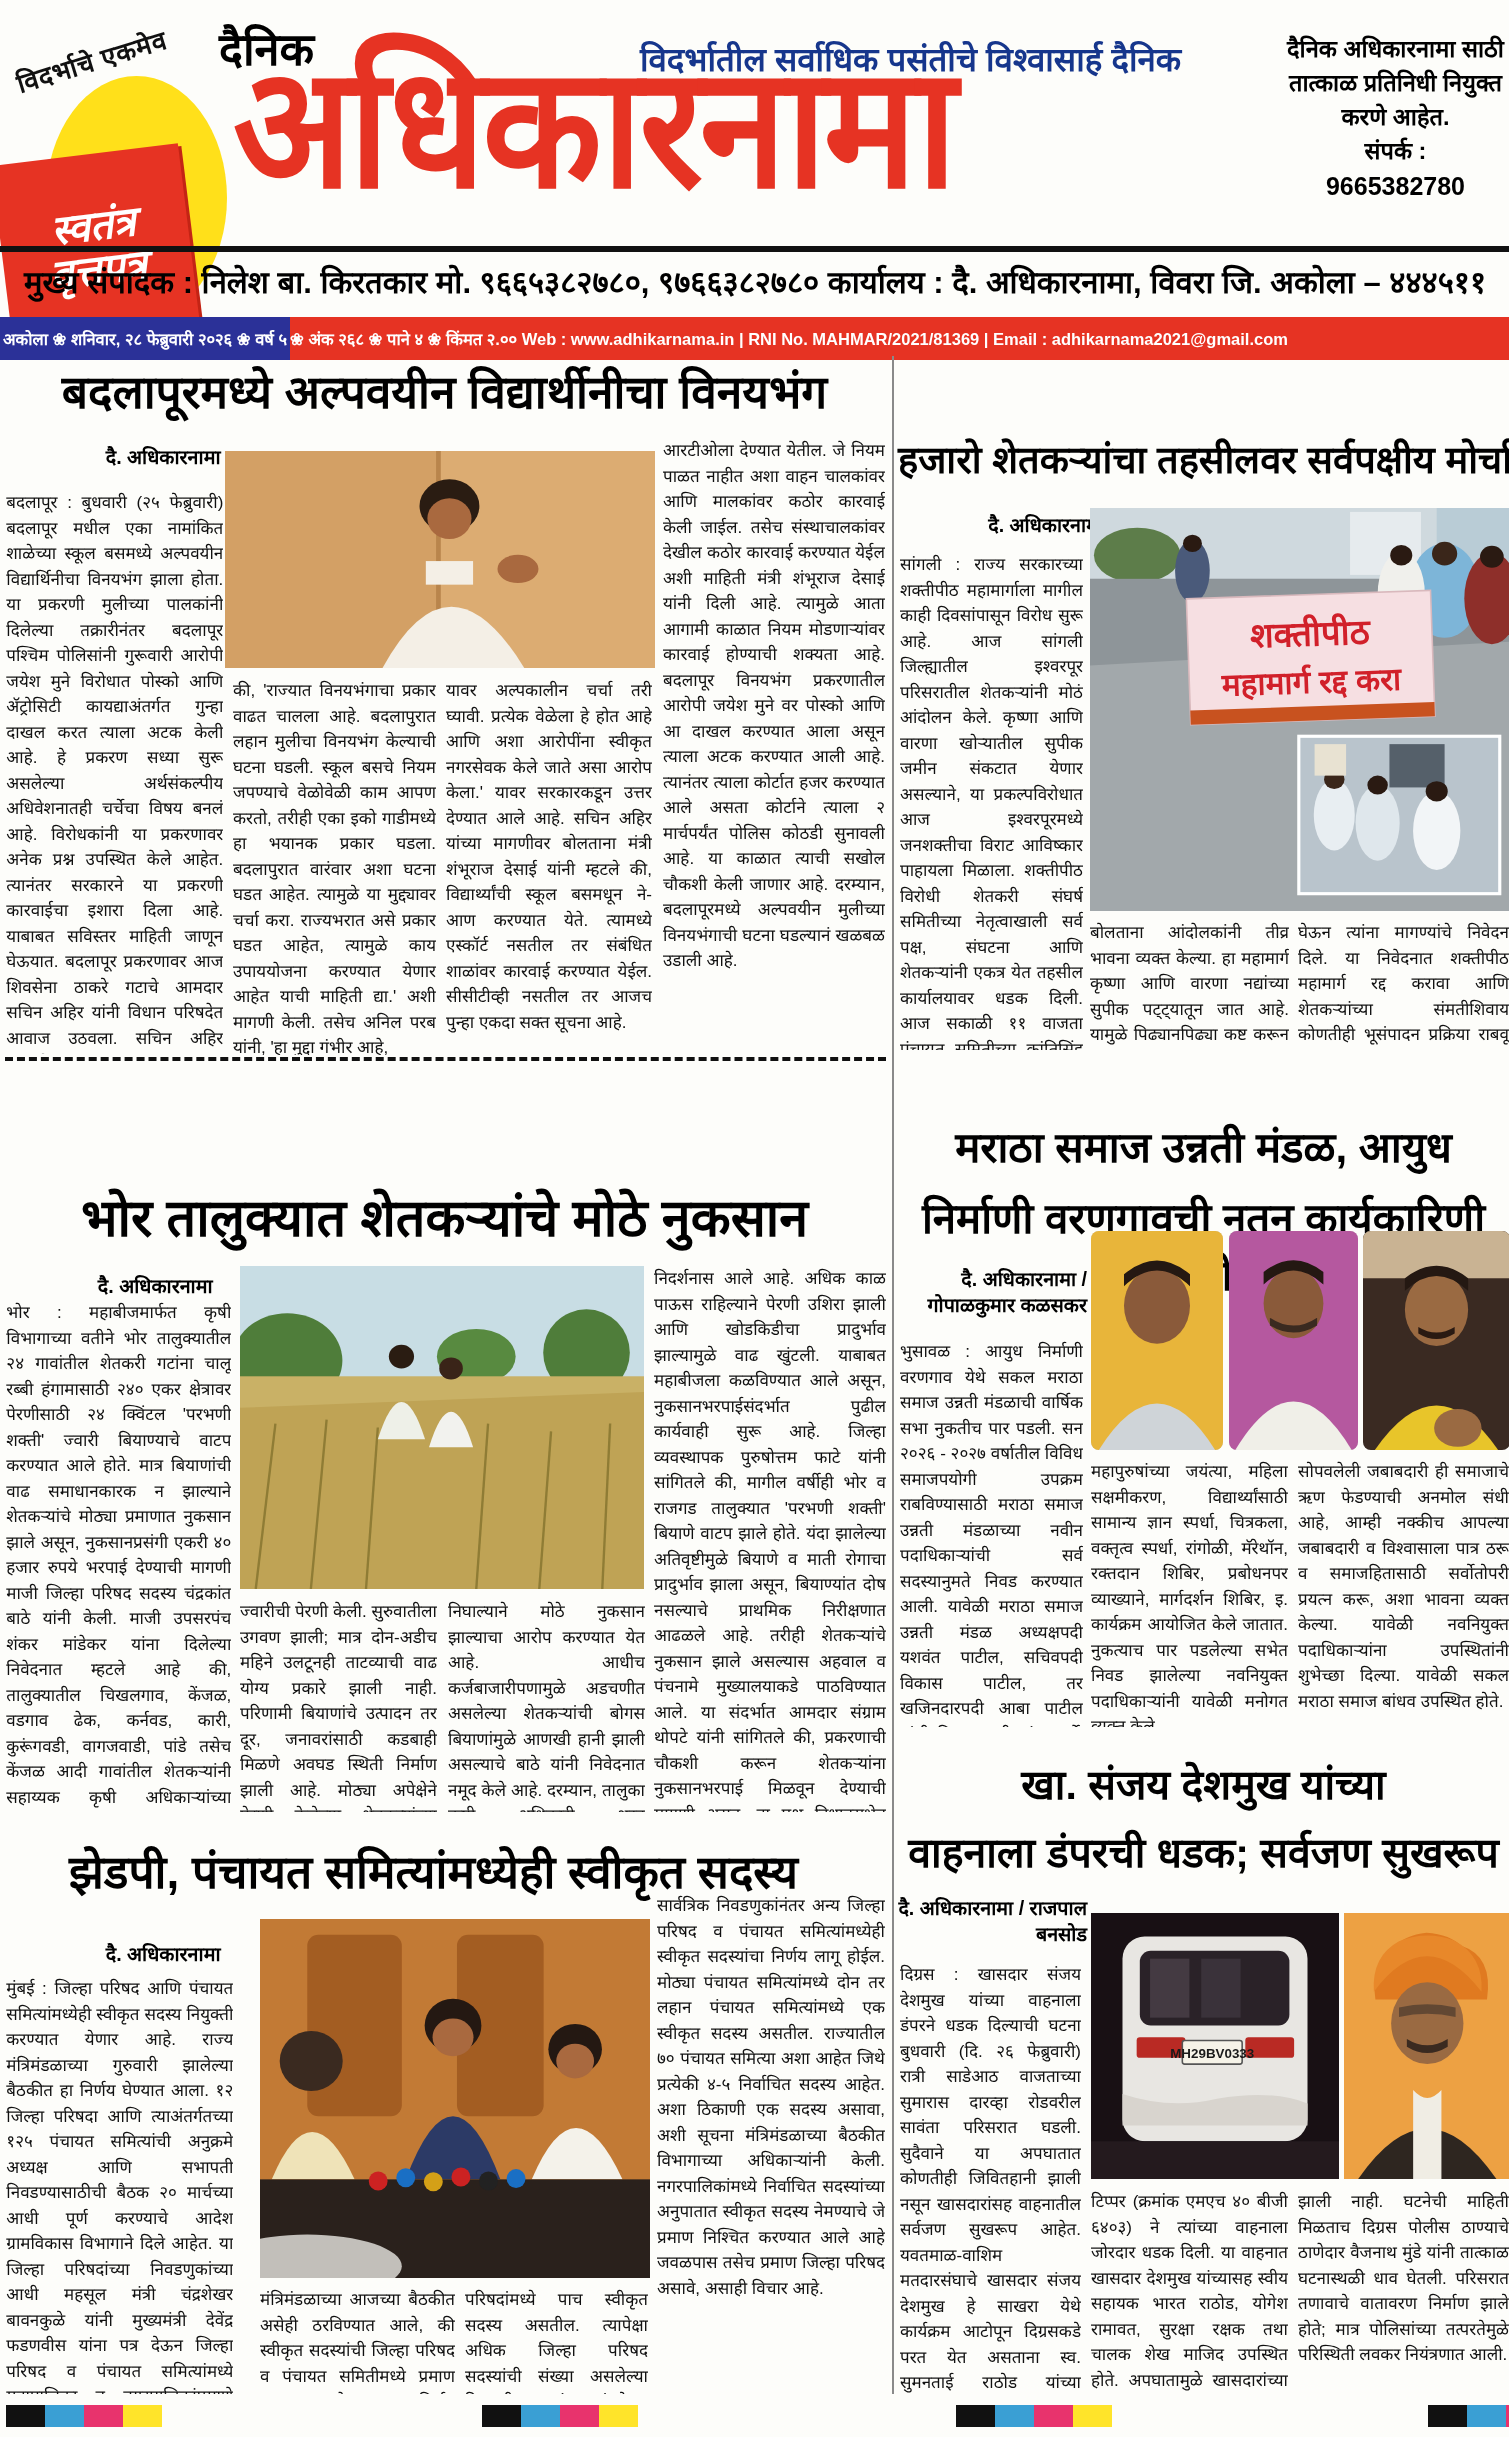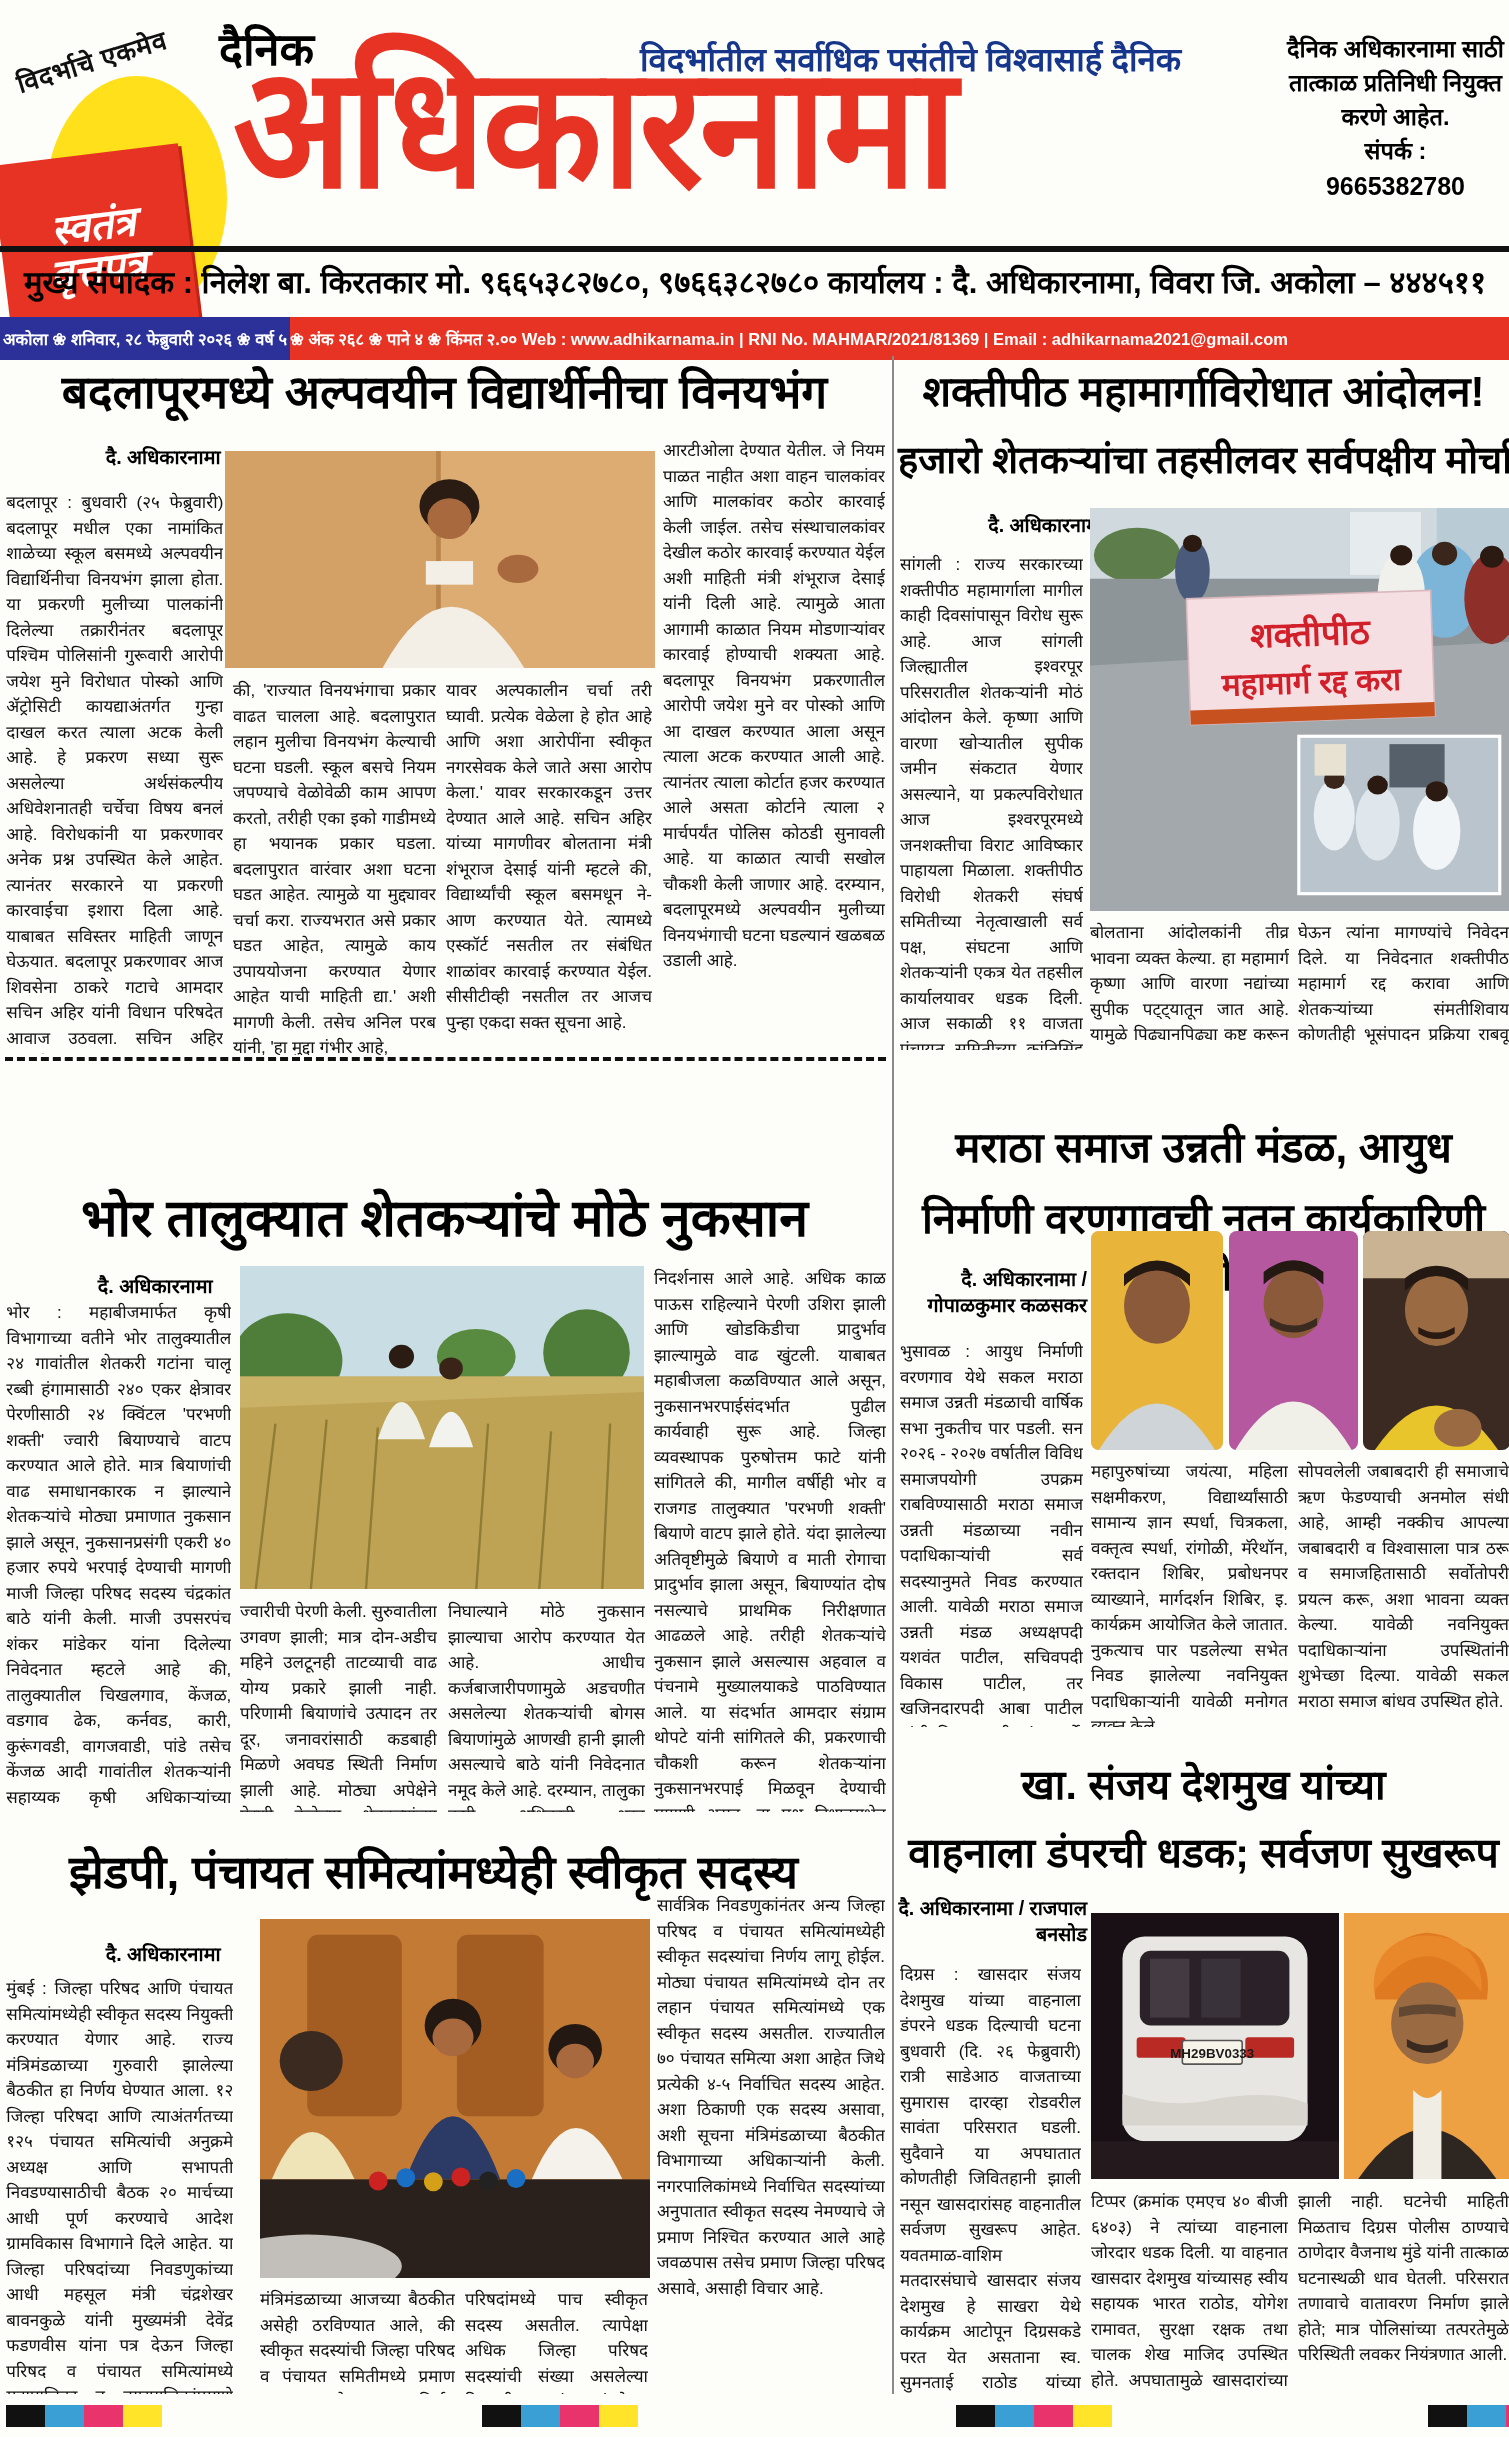--- a/index.html
+++ b/index.html
@@ -148,21 +148,20 @@
       </g>
       <ellipse cx="60" cy="440" rx="120" ry="40" fill="#e9e7e2" opacity="0.8"></ellipse>
     </svg>
   </div>
 
   <div class="abs col" style="left:6.3px;top:1976px;width:227px;height:418px;">मुंबई : जिल्हा परिषद आणि पंचायत समित्यांमध्येही स्वीकृत सदस्य नियुक्ती करण्यात येणार आहे. राज्य मंत्रिमंडळाच्या गुरुवारी झालेल्या बैठकीत हा निर्णय घेण्यात आला. १२ जिल्हा परिषदा आणि त्याअंतर्गतच्या १२५ पंचायत समित्यांची अनुक्रमे अध्यक्ष आणि सभापती निवडण्यासाठीची बैठक २० मार्चच्या आधी पूर्ण करण्याचे आदेश ग्रामविकास विभागाने दिले आहेत. या जिल्हा परिषदांच्या निवडणुकांच्या आधी महसूल मंत्री चंद्रशेखर बावनकुळे यांनी मुख्यमंत्री देवेंद्र फडणवीस यांना पत्र देऊन जिल्हा परिषद व पंचायत समित्यांमध्ये महापालिका व नगरपालिकांप्रमाणे स्वीकृत सदस्य नियुक्त करावेत, अशी मागणी केली होती. राज्य</div>
   <div class="abs col" style="left:260px;top:2287px;width:195px;height:107px;">मंत्रिमंडळाच्या आजच्या बैठकीत असेही ठरविण्यात आले, की स्वीकृत सदस्यांची जिल्हा परिषद व पंचायत समितीमध्ये प्रमाण काय असावे, याचा निर्णय ग्रामविकास विभागाशी चर्चा करून अंतिम केला जाईल. मात्र, साधारणतः ६० ते ६५ सदस्य असलेल्या जिल्हा</div>
   <div class="abs col" style="left:465px;top:2287px;width:183px;height:107px;">परिषदांमध्ये पाच स्वीकृत सदस्य असतील. त्यापेक्षा अधिक जिल्हा परिषद सदस्यांची संख्या असलेल्या ठिकाणी सदस्यांच्या संख्येच्या अनुपातानुसार स्वीकृत सदस्यांचे प्रमाण वाढविले जाणार आहे. सुरुवातीला १२ जिल्हा परिषदा आणि १२५ पंचायत समित्या आणि</div>
   <div class="abs col" style="left:657px;top:1893px;width:228px;height:501px;">सार्वत्रिक निवडणुकांनंतर अन्य जिल्हा परिषद व पंचायत समित्यांमध्येही स्वीकृत सदस्यांचा निर्णय लागू होईल. मोठ्या पंचायत समित्यांमध्ये दोन तर लहान पंचायत समित्यांमध्ये एक स्वीकृत सदस्य असतील. राज्यातील ७० पंचायत समित्या अशा आहेत जिथे प्रत्येकी ४-५ निर्वाचित सदस्य आहेत. अशा ठिकाणी एक सदस्य असावा, अशी सूचना मंत्रिमंडळाच्या बैठकीत विभागाच्या अधिकाऱ्यांनी केली. नगरपालिकांमध्ये निर्वाचित सदस्यांच्या अनुपातात स्वीकृत सदस्य नेमण्याचे जे प्रमाण निश्चित करण्यात आले आहे जवळपास तसेच प्रमाण जिल्हा परिषद असावे, असाही विचार आहे.</div>
 
-  <div class="abs hl" style="left:898px;top:361px;width:611px;font-size:42px;">शक्तीपीठ महामार्गाविरोधात आंदोलन!</div>
   <div class="abs hl" style="left:898px;top:432px;width:611px;font-size:38px;">हजारो शेतकऱ्यांचा तहसीलवर सर्वपक्षीय मोर्चा</div>
   <div class="abs by" style="left:930px;top:511px;width:173px;">दै. अधिकारनामा</div>
 
   <div class="abs photo" style="left:1090px;top:508px;width:420px;height:403px;">
     <svg viewBox="0 0 533 512" preserveAspectRatio="none">
       <rect width="533" height="512" fill="#9aa2a6"></rect>
       <rect x="0" y="0" width="533" height="90" fill="#cfd9de"></rect>
       <rect x="330" y="5" width="90" height="80" fill="#e6ebee"></rect>
       <rect x="440" y="0" width="93" height="90" fill="#b9ccd6"></rect>
       <ellipse cx="60" cy="60" rx="55" ry="35" fill="#5d7d4a"></ellipse>

